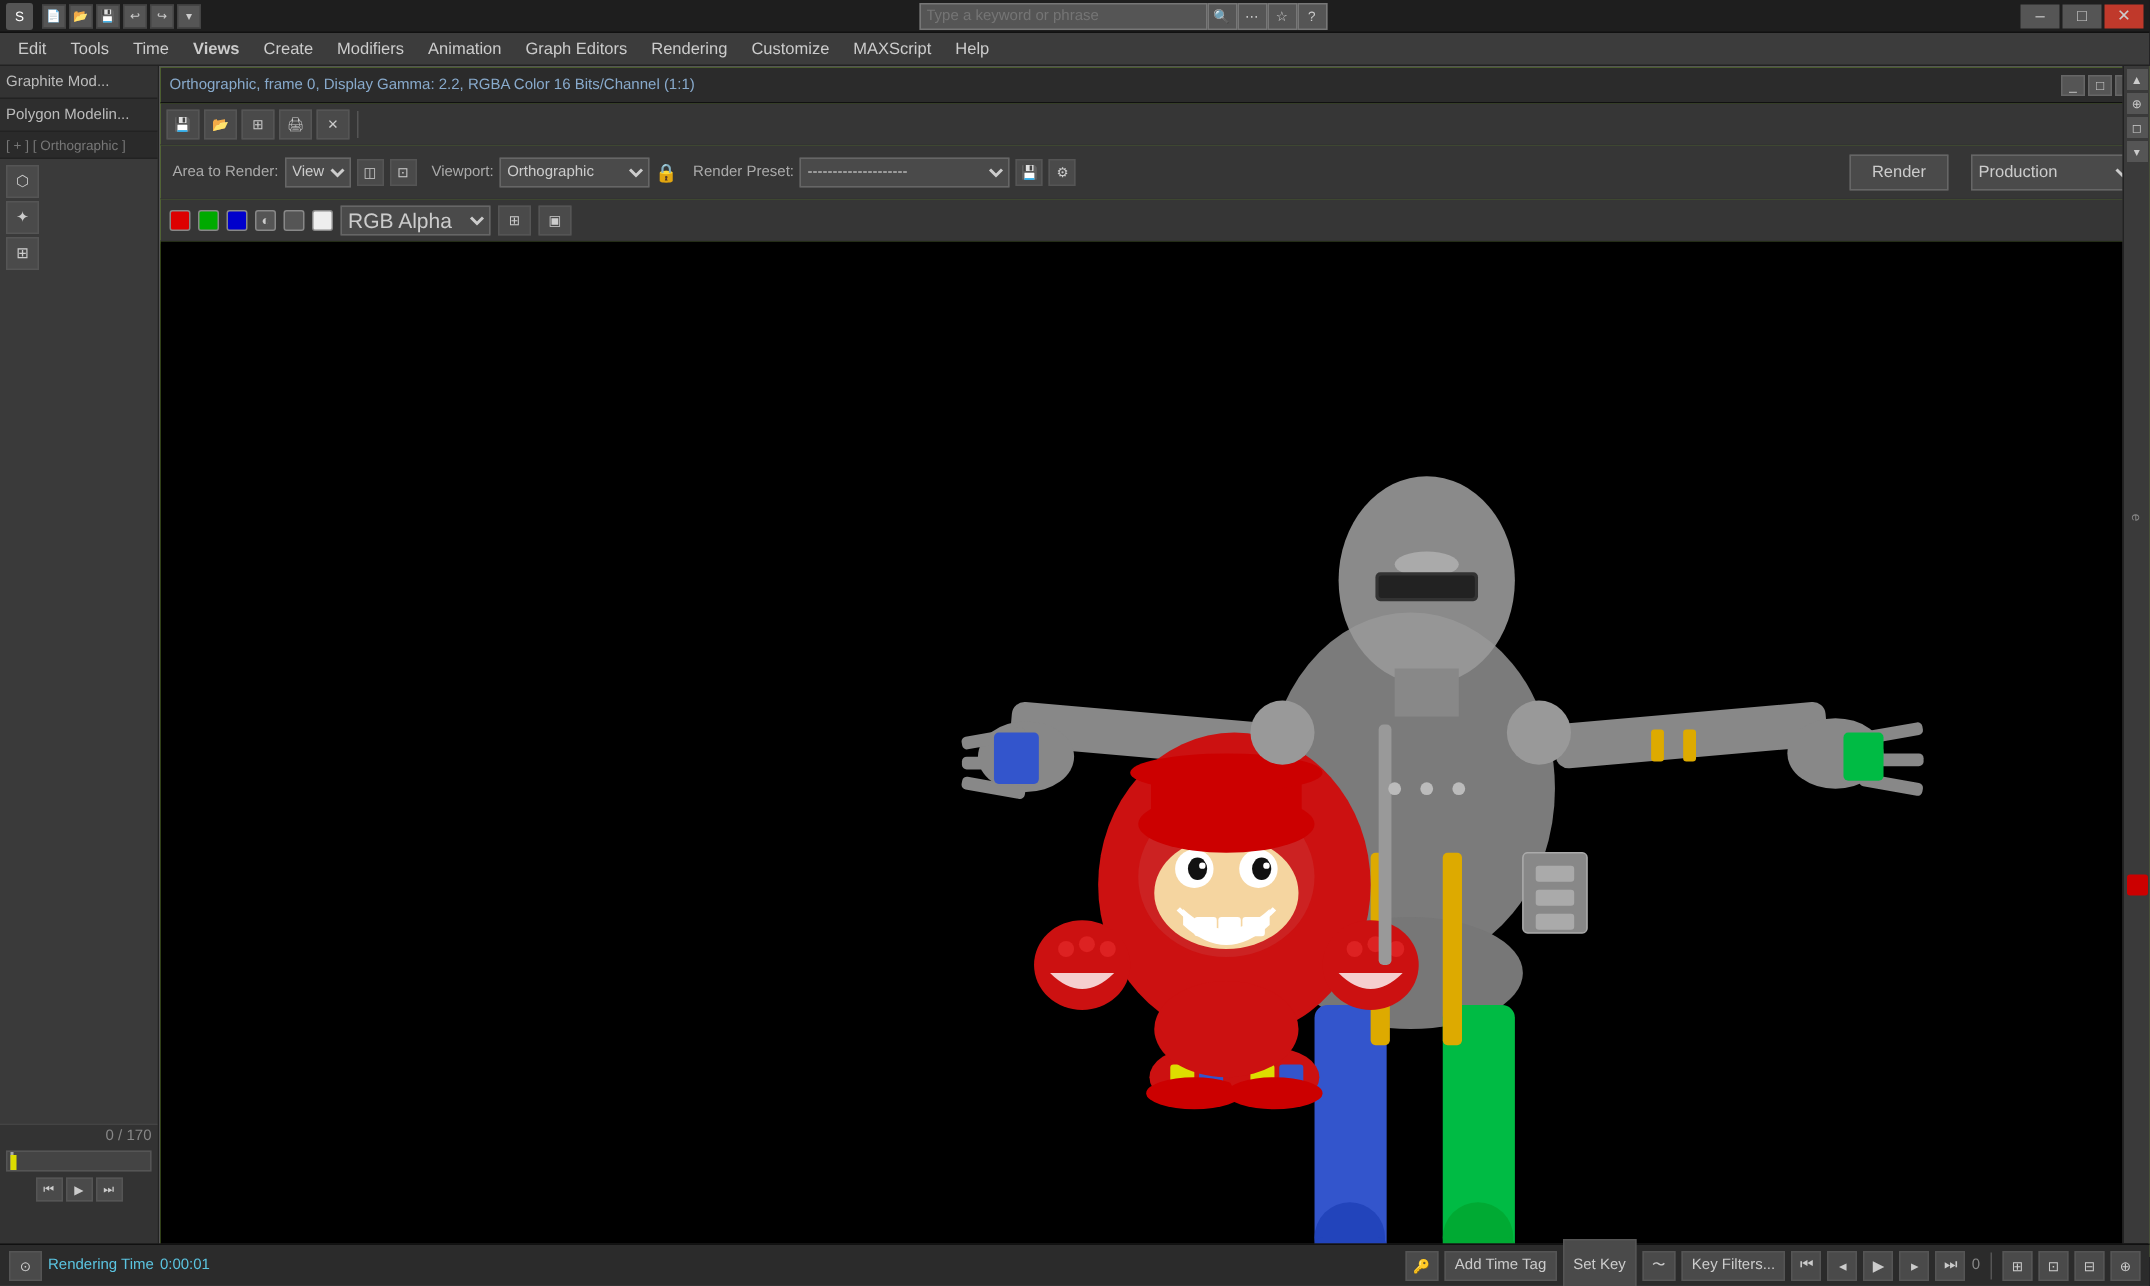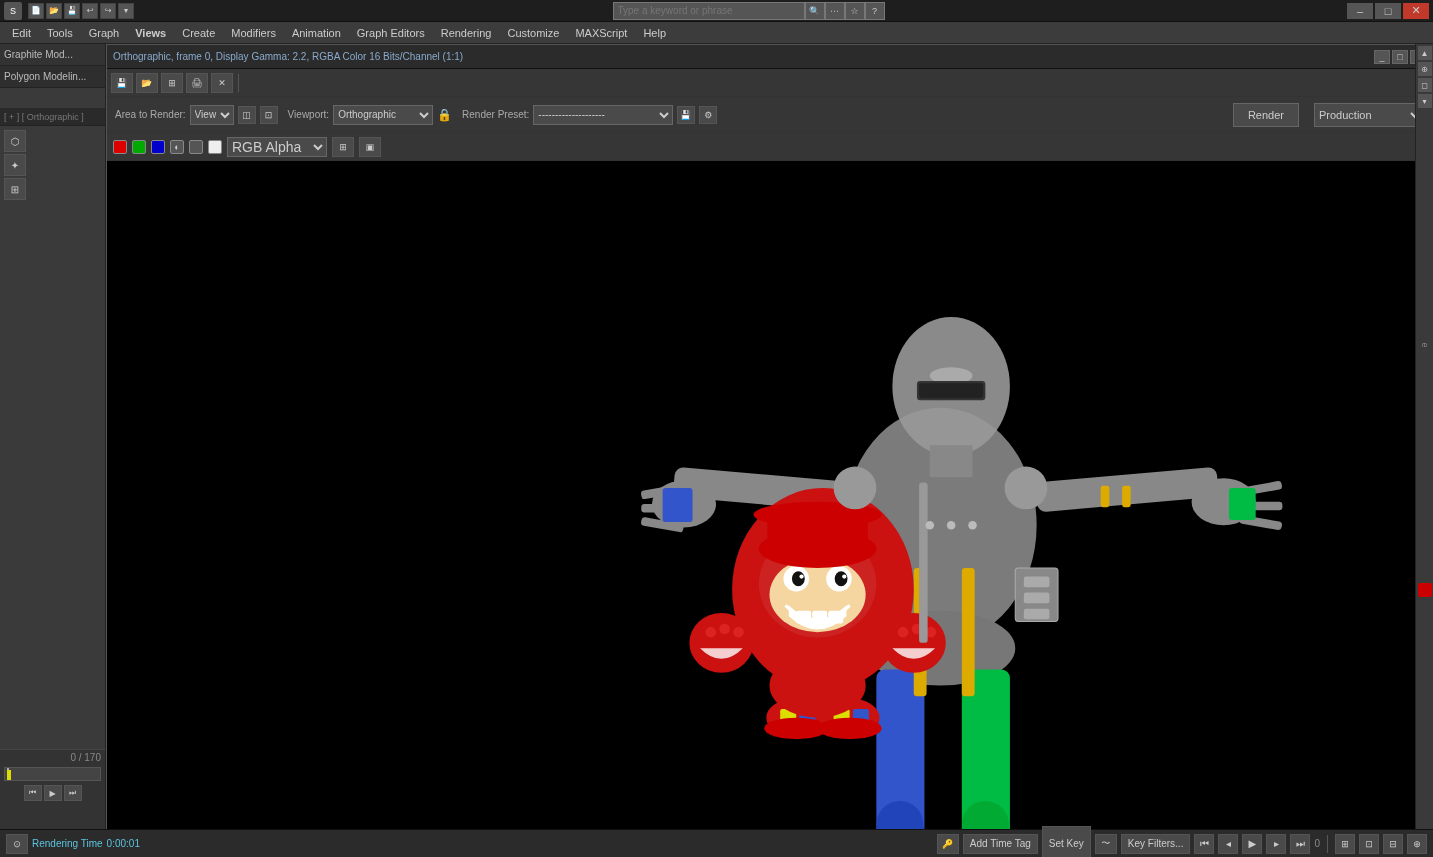--- a/index.html
+++ b/index.html
@@ -148,38 +148,38 @@
   <div style="display:flex;gap:2px;">
     <button style="width:26px;height:16px;background:#555;border:none;color:#ccc;cursor:pointer;font-size:11px;">–</button>
     <button style="width:26px;height:16px;background:#555;border:none;color:#ccc;cursor:pointer;font-size:11px;">□</button>
     <button style="width:26px;height:16px;background:#c0392b;border:none;color:#ccc;cursor:pointer;font-size:11px;">✕</button>
   </div>
 </div>
 
 <div id="menubar" style="height:22px;background:#3c3c3c;display:flex;align-items:center;gap:0;padding:0 4px;border-bottom:1px solid #222;">
   <div style="padding:2px 8px;cursor:pointer;color:#ccc;font-size:11px;text-align:right;">Edit</div>
   <div style="padding:2px 8px;cursor:pointer;color:#ccc;font-size:11px;">Tools</div>
-  <div style="padding:2px 8px;cursor:pointer;color:#ccc;font-size:11px;">Graph</div>
+  <div style="padding:2px 8px;cursor:pointer;color:#ccc;font-size:11px;">Time</div>
   <div style="padding:2px 8px;cursor:pointer;color:#ccc;font-size:11px;font-weight:bold;">Views</div>
   <div style="padding:2px 8px;cursor:pointer;color:#ccc;font-size:11px;">Create</div>
   <div style="padding:2px 8px;cursor:pointer;color:#ccc;font-size:11px;">Modifiers</div>
   <div style="padding:2px 8px;cursor:pointer;color:#ccc;font-size:11px;">Animation</div>
   <div style="padding:2px 8px;cursor:pointer;color:#ccc;font-size:11px;">Graph Editors</div>
   <div style="padding:2px 8px;cursor:pointer;color:#ccc;font-size:11px;">Rendering</div>
   <div style="padding:2px 8px;cursor:pointer;color:#ccc;font-size:11px;">Customize</div>
   <div style="padding:2px 8px;cursor:pointer;color:#ccc;font-size:11px;">MAXScript</div>
   <div style="padding:2px 8px;cursor:pointer;color:#ccc;font-size:11px;">Help</div>
 </div>
 
 <div id="main-content" style="position:absolute;top:44px;left:0;right:0;bottom:28px;display:flex;">
 
   <div id="left-column" style="width:106px;background:#3a3a3a;border-right:1px solid #222;display:flex;flex-direction:column;flex-shrink:0;">
     <div style="height:22px;background:#333;display:flex;align-items:center;padding:0 4px;font-size:10px;color:#bbb;border-bottom:1px solid #222;cursor:pointer;">Graphite Mod...</div>
     <div style="height:22px;background:#2e2e2e;display:flex;align-items:center;padding:0 4px;font-size:10px;color:#bbb;border-bottom:1px solid #222;cursor:pointer;">Polygon Modelin...</div>
-    <div style="height:18px;background:#2a2a2a;display:flex;align-items:center;padding:0 4px;font-size:9px;color:#777;border-bottom:1px solid #222;margin-top:20px;">[ + ] [ Orthographic ]</div>
+    <div style="height:18px;background:#2a2a2a;display:flex;align-items:center;padding:0 4px;font-size:9px;color:#777;border-bottom:1px solid #222;">[ + ] [ Orthographic ]</div>
     <div style="flex:1;background:#3a3a3a;padding:4px;display:flex;flex-direction:column;gap:2px;">
 
       <div style="width:22px;height:22px;background:#4a4a4a;border:1px solid #555;cursor:pointer;display:flex;align-items:center;justify-content:center;font-size:10px;color:#ccc;">⬡</div>
       <div style="width:22px;height:22px;background:#4a4a4a;border:1px solid #555;cursor:pointer;display:flex;align-items:center;justify-content:center;font-size:10px;color:#ccc;">✦</div>
       <div style="width:22px;height:22px;background:#4a4a4a;border:1px solid #555;cursor:pointer;display:flex;align-items:center;justify-content:center;font-size:10px;color:#ccc;">⊞</div>
     </div>
 
     <div style="height:80px;background:#333;border-top:1px solid #444;">
       <div style="text-align:right;padding:2px 4px;font-size:10px;color:#888;">0 / 170</div>
       <div style="height:14px;background:#444;margin:2px 4px;border:1px solid #555;position:relative;cursor:pointer;">

